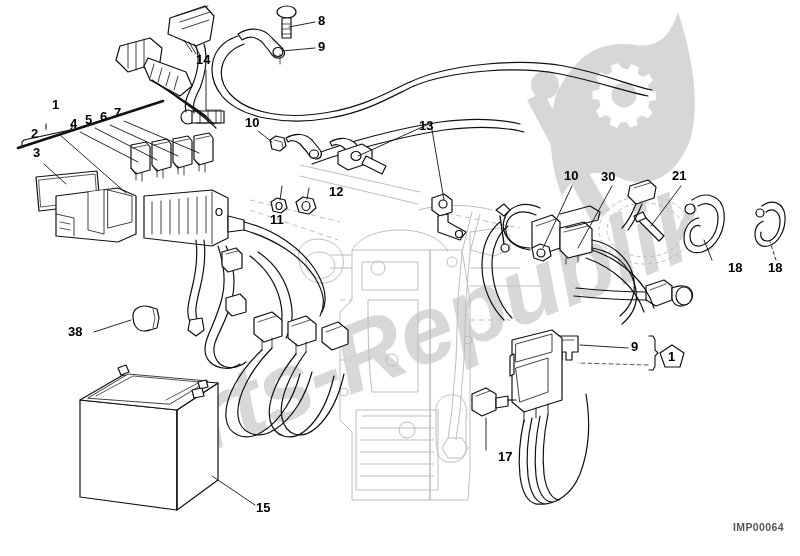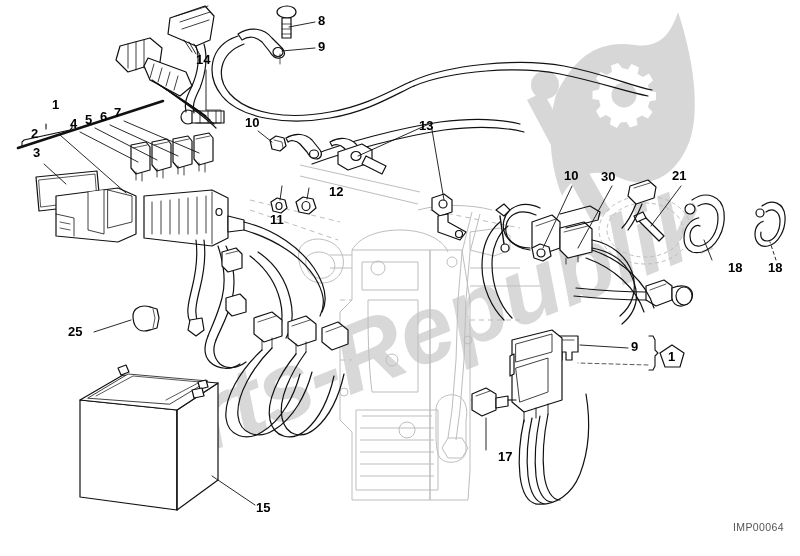--- a/index.html
+++ b/index.html
@@ -495,18 +495,18 @@
   <div class="lbl" style="left:419px; top:119px;">13</div>
   <div class="lbl" style="left:196px; top:53px;">14</div>
   <div class="lbl" style="left:256px; top:501px;">15</div>
   <div class="lbl" style="left:631px; top:340px;">9</div>
   <div class="lbl" style="left:476px; top:450px;margin-left:22px;">17</div>
   <div class="lbl" style="left:728px; top:261px;">18</div>
   <div class="lbl" style="left:768px; top:261px;">18</div>
   <div class="lbl" style="left:564px; top:169px;">10</div>
   <div class="lbl" style="left:601px; top:170px;">30</div>
   <div class="lbl" style="left:672px; top:169px;text-align:right;">21</div>
-  <div class="lbl" style="left:68px;  top:325px;">25</div>
+  <div class="lbl" style="left:68px;  top:325px;">38</div>
   <div class="lbl" style="left:668px; top:350px;">1</div>
 
-  <div class="code" style="left:733px; top:521px;">IMP00064</div>
+  <div class="code" style="left:733px; top:521px;font-weight:bold;">IMP00064</div>
 
 </div>
 
 </body></html>

